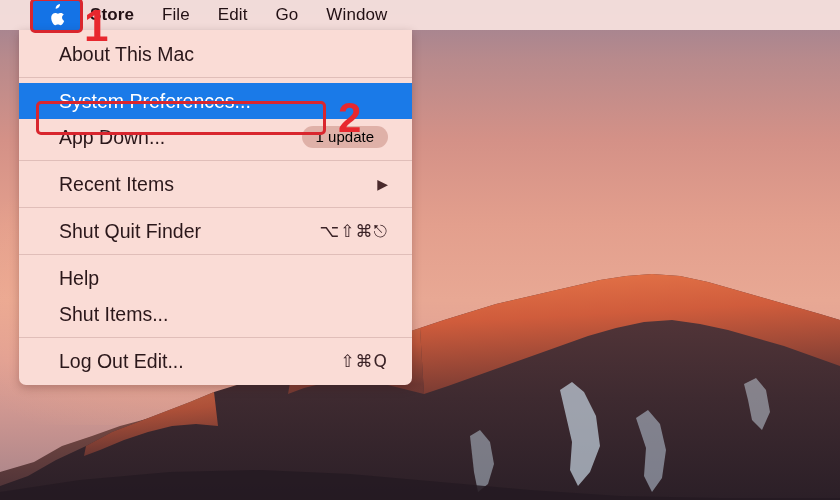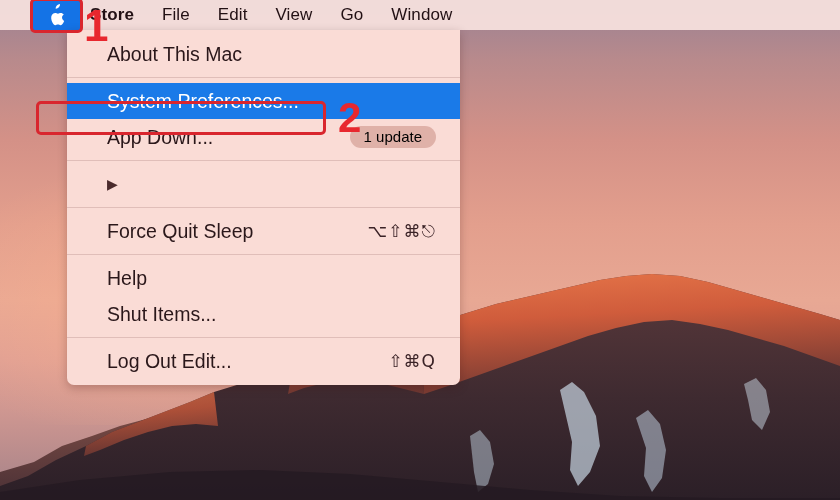--- a/index.html
+++ b/index.html
@@ -67,21 +67,20 @@
   
   #menu {
     position:absolute;
     left:19px; top:30px; width:393px;
     background:#fadcd6;
     border-radius:0 0 7px 7px;
     box-shadow:0 3px 10px rgba(60,20,20,.28);
     z-index:30;
     overflow:hidden;
     padding-bottom:6px;
-    margin-left:48px;
   }
   .mi {
     height:36px;
     display:flex; align-items:center;
     padding:0 24px 0 40px;
     font-size:19.5px;
     color:#2a171a;
     white-space:nowrap;
     position:relative;
   }
@@ -198,21 +197,20 @@
     <span>
       <svg viewBox="0 0 24 29" xmlns="http://www.w3.org/2000/svg">
         <path fill="#ffffff" d="M16.4 0c.13 1.6-.5 3.1-1.43 4.2-.95 1.12-2.5 1.99-4 1.87-.16-1.55.58-3.13 1.48-4.14C13.42.85 15.04.07 16.4 0z"></path>
         <path fill="#ffffff" d="M21.7 21.4c-.45 1.04-.67 1.5-1.25 2.42-.81 1.28-1.95 2.88-3.36 2.9-1.26.01-1.58-.82-3.28-.81-1.7.01-2.06.83-3.32.81-1.41-.02-2.49-1.47-3.3-2.75C5.02 20.4 4.78 16.2 6.17 13.96c.99-1.59 2.55-2.52 4.02-2.52 1.5 0 2.44.82 3.68.82 1.2 0 1.93-.83 3.66-.83 1.31 0 2.7.71 3.69 1.94-3.24 1.78-2.71 6.4.48 8.03z"></path>
       </svg>
     </span>
   </div>
   <div class="mb-item first">Store</div>
   <div class="mb-item">File</div>
   <div class="mb-item">Edit</div>
-  <div class="mb-item">View</div>
   <div class="mb-item">Go</div>
   <div class="mb-item">Window</div>
 </div>
 
 <div id="menu">
 
   <div class="mi" id="mi-about">
     <span class="label">About This Mac</span>
   </div>
 
@@ -223,27 +221,28 @@
   </div>
 
   <div class="mi">
     <span class="label">App Down...</span>
     <span class="badge">1 update</span>
   </div>
 
   <div class="sep"></div>
 
   <div class="mi">
+    <span class="label">Recent Items</span>
     <span class="submenu-arrow">▶</span>
   </div>
 
   <div class="sep"></div>
 
   <div class="mi">
-    <span class="label">Force Quit Sleep</span>
+    <span class="label">Shut Quit Finder</span>
     <span class="accel">⌥⇧⌘⎋</span>
   </div>
 
   <div class="sep"></div>
 
   <div class="mi">
     <span class="label">Help</span>
   </div>
   <div class="mi">
     <span class="label">Shut Items...</span>

